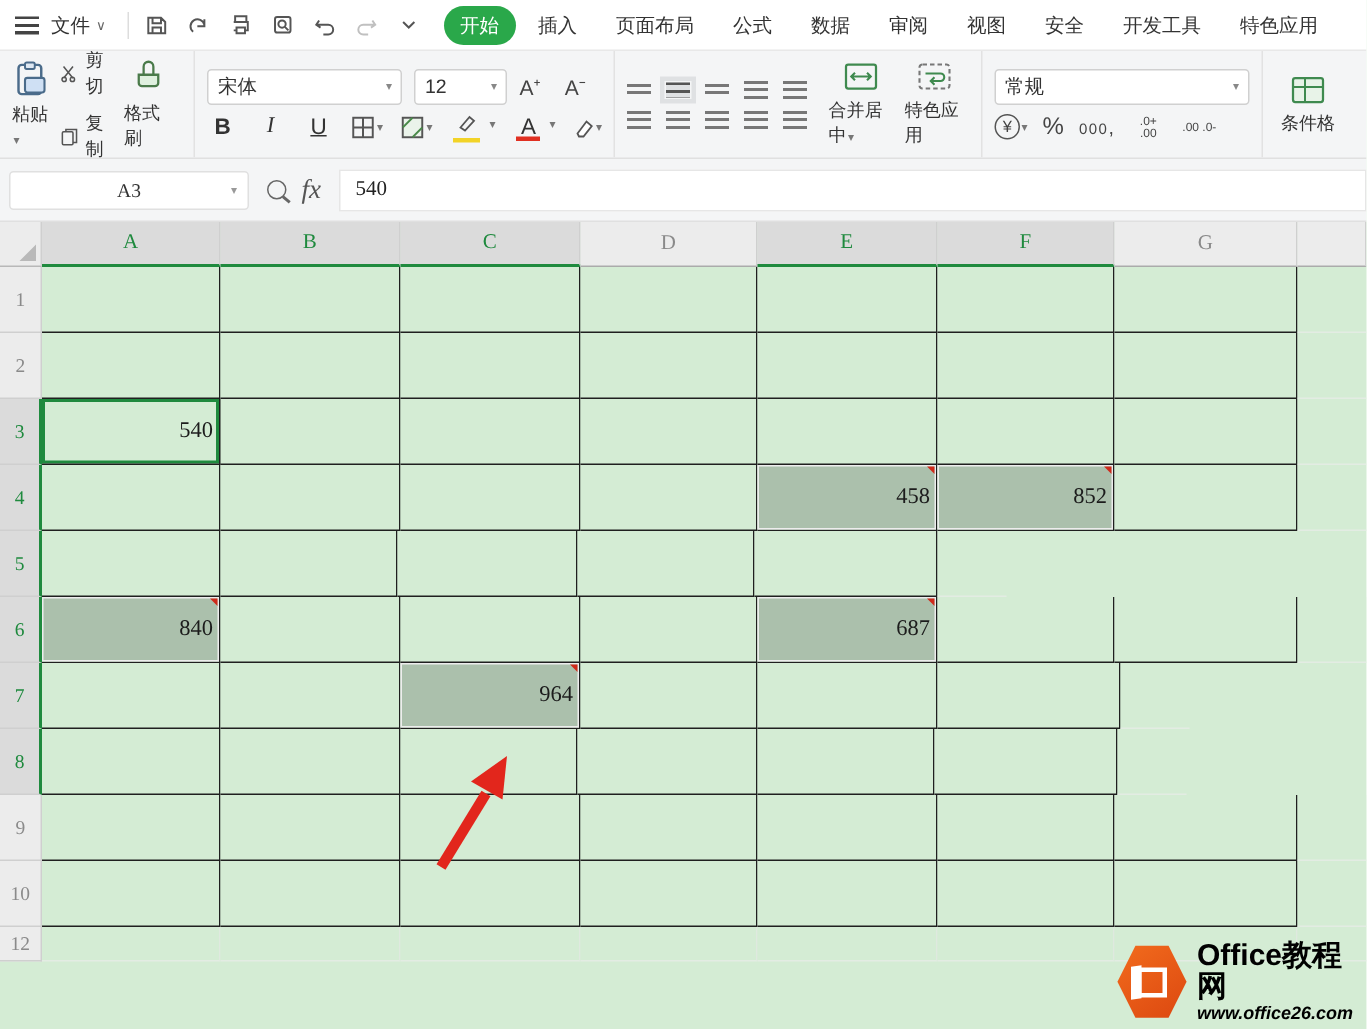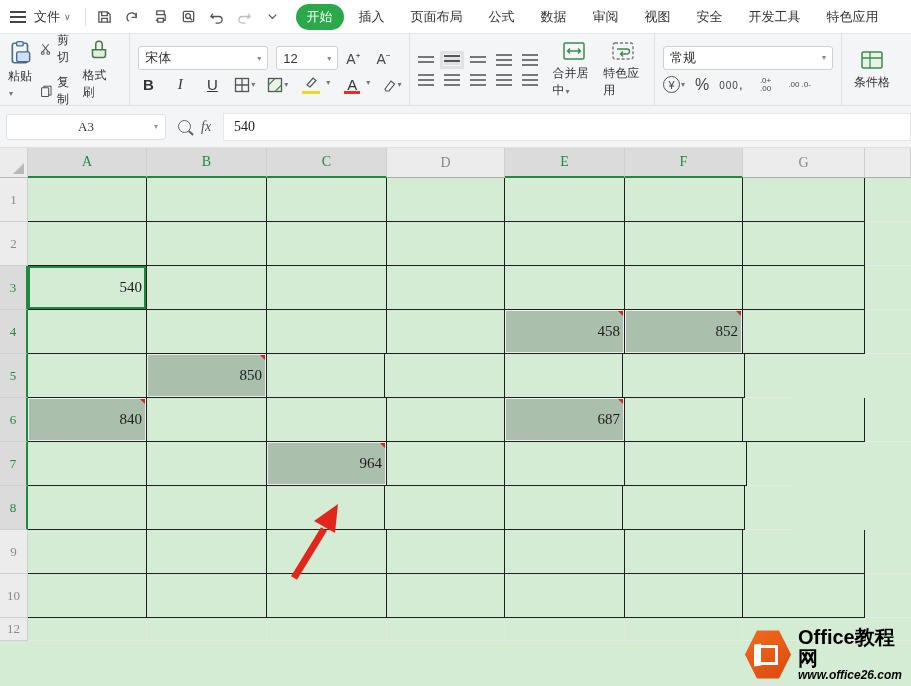--- a/index.html
+++ b/index.html
@@ -59,21 +59,21 @@
   .fbar { position:absolute; top:106px; left:0; right:0; height:42px; background:#f4f5f6;
     display:flex; align-items:center; border-bottom:1px solid #e0e0e0; }
   .namebox { width:160px; height:26px; background:#fff; border:1px solid #e0e0e0; border-radius:3px;
     margin-left:6px; display:flex; align-items:center; justify-content:center; position:relative;
     font-size:13px; color:#333; font-family:"Liberation Serif",serif; }
   .namebox .dd { position:absolute; right:7px; font-size:8px; color:#999; }
   .fx-zone { display:flex; align-items:center; gap:10px; padding:0 12px; }
   .mag { width:13px; height:13px; border:1.6px solid #666; border-radius:50%; position:relative; }
   .mag::after { content:""; position:absolute; width:6px; height:1.6px; background:#666;
     bottom:-2px; right:-4px; transform:rotate(40deg); }
-  .fx { font-size:14px; color:#555; font-style:italic; font-family:"Liberation Serif",serif; }
+  .fx { font-size:18px; color:#555; font-style:italic; font-family:"Liberation Serif",serif; }
   .finput { flex:1; height:28px; background:#fff; border:1px solid #e6e6e6; display:flex; align-items:center;
     padding:0 10px; font-size:14px; color:#222; font-family:"Liberation Serif",serif; }
 
   
   .sheet { position:absolute; top:148px; left:0; right:0; bottom:0; background:var(--cellbg); overflow:hidden; }
   .colhdr { display:flex; height:30px; }
   .corner { width:28px; background:#ececec; border-right:1px solid #cfcfcf; border-bottom:1px solid #b8b8b8; position:relative; }
   .corner::after { content:""; position:absolute; right:3px; bottom:3px;
     border-left:11px solid transparent; border-bottom:11px solid #b9b9b9; }
   .chcell { background:#ececec; border-right:1px solid #cfcfcf; border-bottom:1px solid #ababab;
@@ -403,25 +403,20 @@
             <div class="cellfill"></div>
             <div class="cmt"></div>
             <span class="cellval">852</span>
           </div>
           <div class="cell" style="flex: 0 0 122px;"></div>
           <div class="cell faint edgecol" style="flex: 0 0 46px;"></div>
         </div>
         <div class="grid-row" style="height: 44px;">
           <div class="rhcell sel">5</div>
           <div class="cell" style="flex: 0 0 119px;"></div>
-          <div class="cell" style="flex: 0 0 120px;">
-            <div class="cellfill"></div>
-            <div class="cmt"></div>
-            <span class="cellval">850</span>
-          </div>
           <div class="cell" style="flex: 0 0 118px;"></div>
           <div class="cell" style="flex: 0 0 120px;"></div>
           <div class="cell" style="flex: 0 0 118px;"></div>
           <div class="cell" style="flex: 0 0 122px;"></div>
           <div class="cell faint edgecol" style="flex: 0 0 46px;"></div>
         </div>
         <div class="grid-row" style="height: 44px;">
           <div class="rhcell sel">6</div>
           <div class="cell" style="flex: 0 0 119px; align-items: center;">
             <div class="cellfill"></div>

